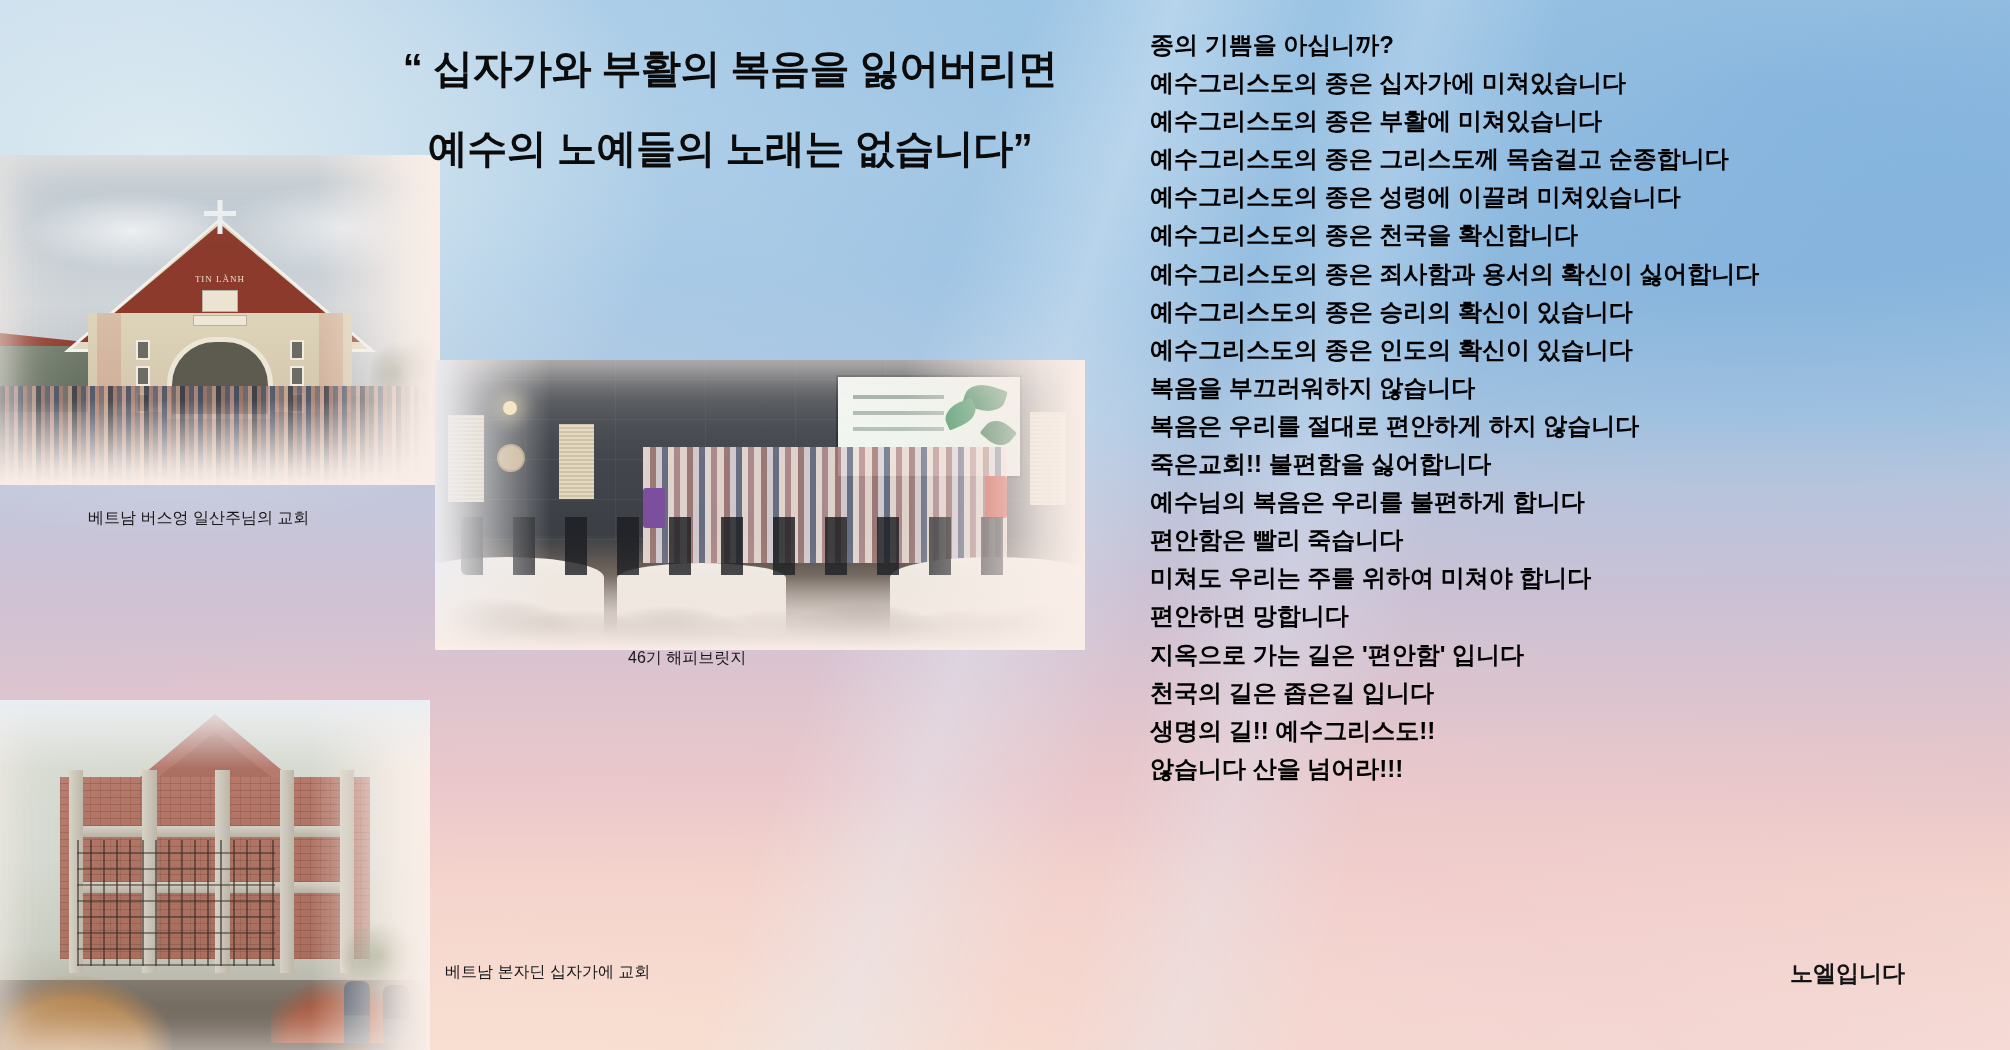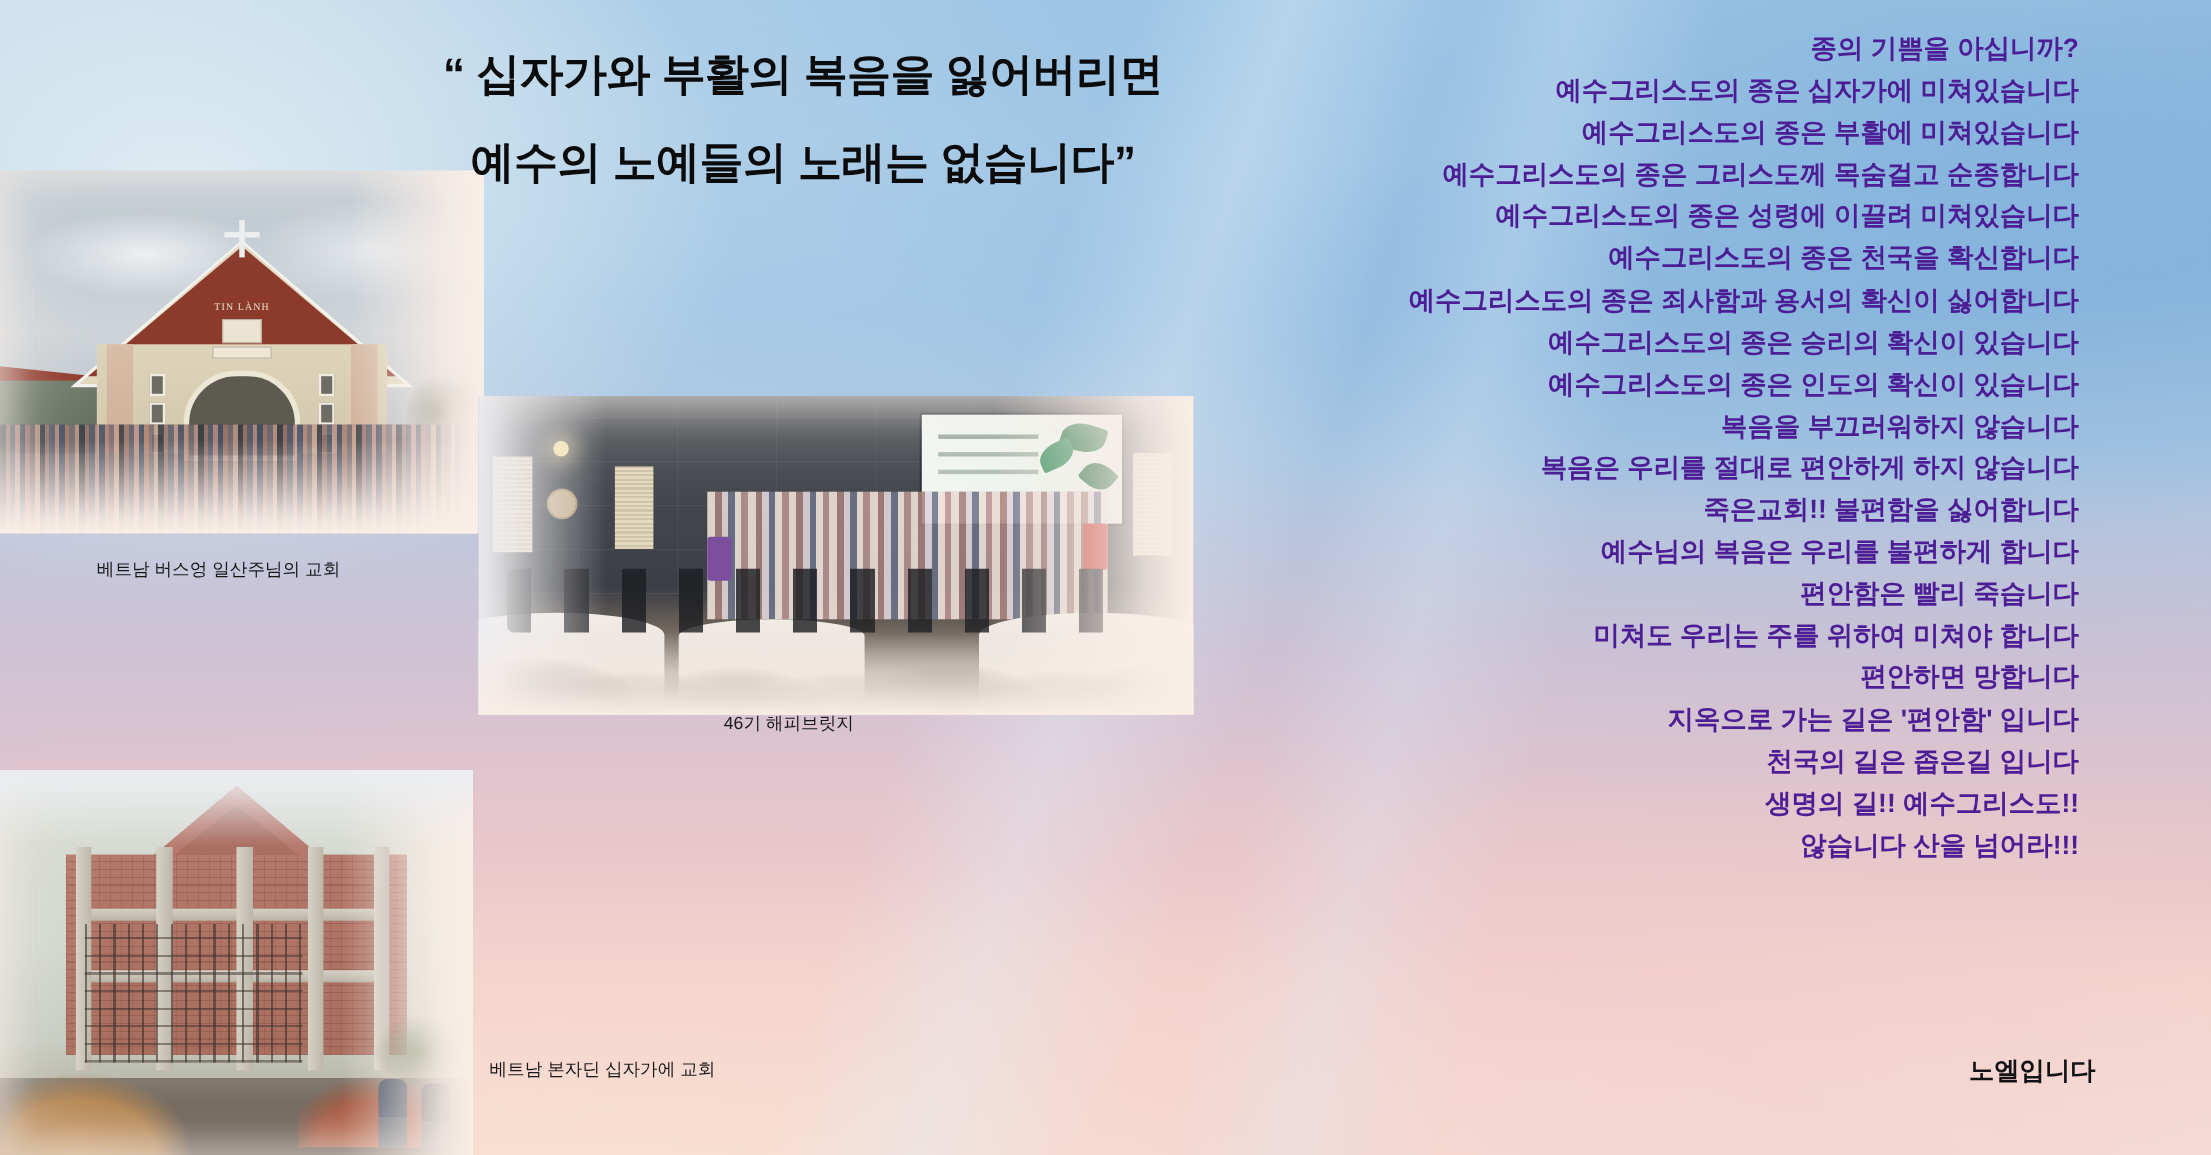--- a/index.html
+++ b/index.html
@@ -407,22 +407,22 @@
     letter-spacing: -0.5px;
     white-space: nowrap;
   }
   #headline .hl-line { display: block; }
 
   #verse-block {
     position: absolute;
     left: 1150px;
     top: 26px;
     width: 740px;
-    text-align: right;
-    color: #4c1d95;
+    text-align: left;
+    color: #000000;
     font-size: 24px;
     font-weight: bold;
     line-height: 38.1px;
   }
   #verse-block .verse-line { display: block; white-space: nowrap; }
 
   #signature {
     position: absolute;
     left: 1790px;
     top: 958px;
@@ -433,21 +433,21 @@
   }
 
   .caption {
     position: absolute;
     color: #171719;
     font-size: 16px;
     font-weight: normal;
     white-space: nowrap;
   }
   #caption-church-exterior { left: 88px; top: 508px; }
-  #caption-ceremony        { left: 658px; top: 648px; }
+  #caption-ceremony        { left: 628px; top: 648px; }
   #caption-church-construction { left: 445px; top: 962px; }
 </style>
 </head>
 <body>
 
 <div id="poster">
 
   <div class="bg-base"></div>
   <div class="bg-blue-right"></div>
   <div class="bg-blue-top"></div>

